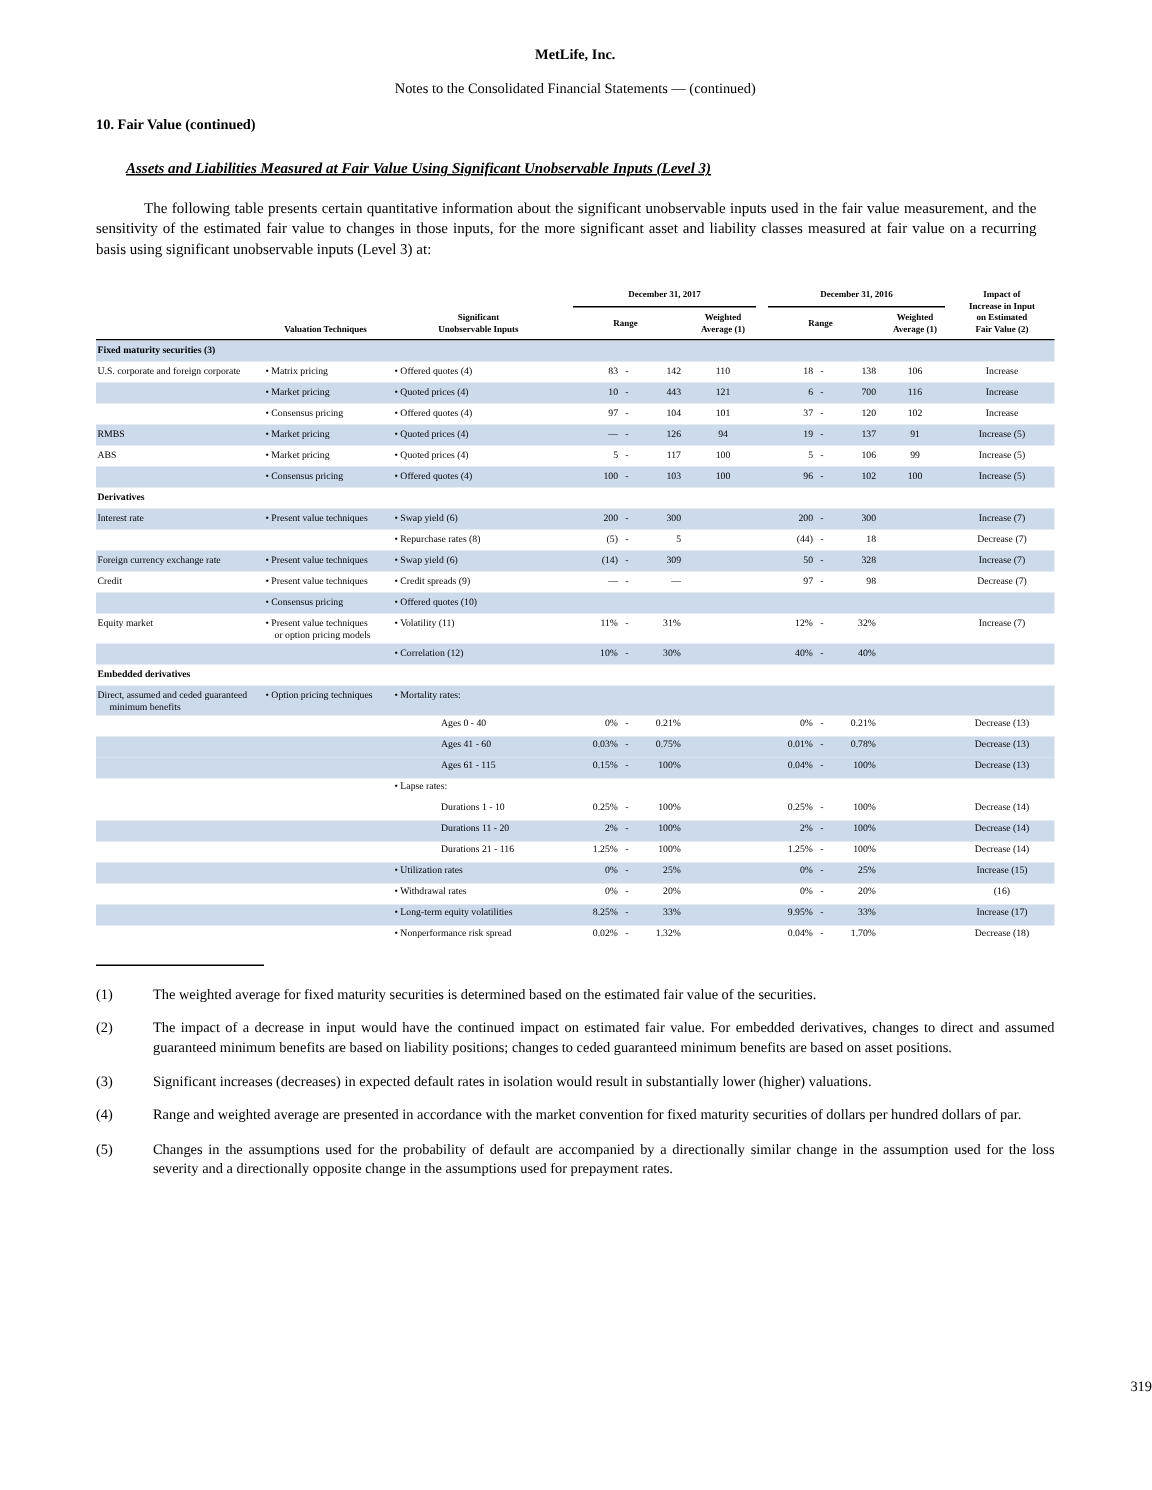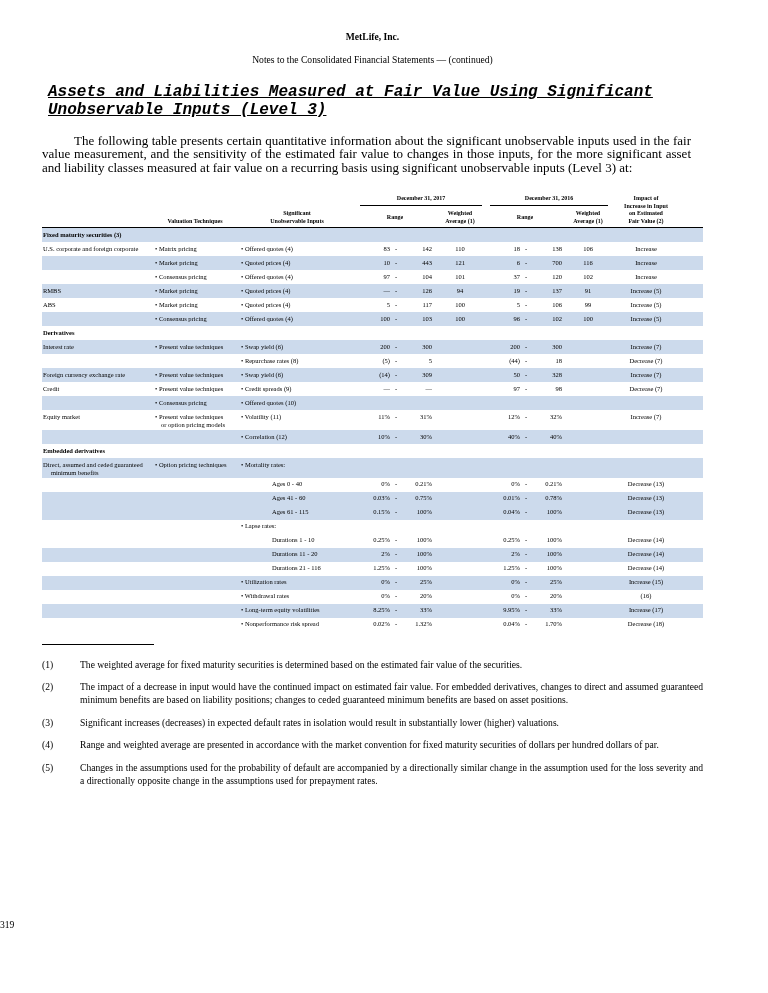--- a/index.html
+++ b/index.html
@@ -11,29 +11,29 @@
     -webkit-font-smoothing: antialiased;
   }
   :root {
     --cols: 110px 86px 118px 34px 12px 32px 52px 34px 12px 32px 48px 68px;
     --shade: #ccdaec;
   }
   .page {
     position: relative;
     width: 768px; height: 993px;
     box-sizing: border-box;
-    padding: 31px 65px 0 42px;
+    padding: 31px 65px 0 64px;
     overflow: hidden;
   }
   .c-company  { text-align: center; font-weight: bold; font-size: 9.6px; }
   .c-subtitle { text-align: center; font-weight: normal; font-size: 9.6px; margin-top: 12px; }
   .c-section  { font-weight: bold; font-size: 9.6px; margin-top: 13px; }
   .c-heading  { font-weight: bold; font-style: italic; text-decoration: underline;
-                font-size: 16px; margin-top: 18px; margin-left: 6px; font-family: Liberation Mono, monospace; }
-  .c-intro    { font-size: 13px; line-height: 13.4px; text-align: justify;
+                font-size: 10px; margin-top: 18px; margin-left: 20px; }
+  .c-intro    { font-size: 10px; line-height: 13.4px; text-align: justify;
                 text-indent: 32px; margin: 15px 12px 0 0; }
 
   
   .tbl { margin-top: 19px; }
 
   .thead {
     display: grid;
     grid-template-columns: var(--cols);
     grid-template-rows: auto auto;
     border-bottom: 1px solid #000;
@@ -68,30 +68,31 @@
   .c-rhi   { text-align: right; padding-right: 2px; }
   .c-wa    { text-align: center; }
   .c-impact{ text-align: center; padding-left: 2px; padding-right: 2px; }
 
   
   .fn-divider { width: 112px; border-top: 1px solid #000; height: 0; margin-top: 12px; margin-bottom: 13px; }
   .fnote { display: flex; font-size: 9.6px; line-height: 13.4px; margin-bottom: 9px; }
   .fn-marker { width: 38px; flex: none; }
   .fn-text { flex: 1; text-align: justify; }
 
-  .page-number { position: absolute; top: 919px; left: 0; right: 0; text-align: left; font-size: 9.6px; }
+  .page-number { position: absolute; top: 919px; left: 0; right: 0; text-align: right; font-size: 9.6px; }
 </style>
 </head>
 <body>
 
 <div class="page">
 
   <div>
     <div class="c-company">MetLife, Inc.</div>
     <div class="c-subtitle">Notes to the Consolidated Financial Statements — (continued)</div>
+    <div class="c-section">10. Fair Value (continued)</div>
     <div class="c-heading">Assets and Liabilities Measured at Fair Value Using Significant Unobservable Inputs (Level 3)</div>
     <p class="c-intro">The following table presents certain quantitative information about the significant unobservable inputs used in the fair value measurement, and the sensitivity of the estimated fair value to changes in those inputs, for the more significant asset and liability classes measured at fair value on a recurring basis using significant unobservable inputs (Level 3) at:</p>
   </div>
 
   <div class="tbl">
     <div class="thead">
       <div class="h-tech thead-sm">Valuation Techniques</div>
       <div class="h-input thead-sm">Significant
 Unobservable Inputs</div>
       <div class="h-g17 thead-sm">December 31, 2017</div>

